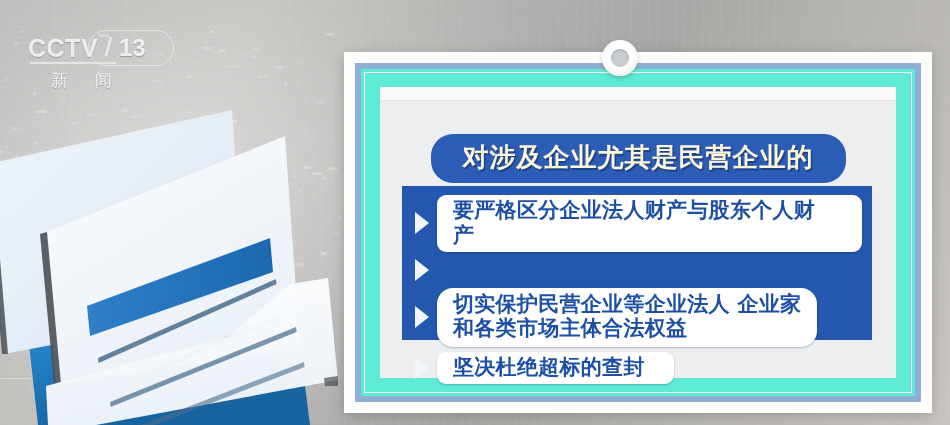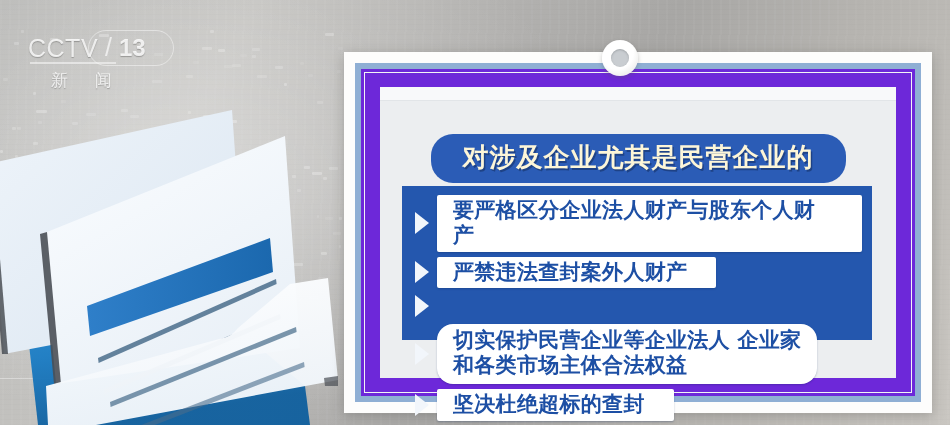--- a/index.html
+++ b/index.html
@@ -66,21 +66,21 @@
     pointer-events: none;
   }
   .bug-row {
     display: flex;
     align-items: center;
     gap: 7px;
     height: 30px;
   }
   .bug-cctv {
     font-size: 25px;
-    font-weight: normal;
+    font-weight: bold;
     letter-spacing: 0.5px;
     color: rgba(255,255,255,0.82);
     text-shadow: 0 1px 1px rgba(110,110,108,0.55);
     line-height: 1;
   }
   .bug-slash {
     font-size: 25px;
     font-weight: 300;
     color: rgba(255,255,255,0.66);
     line-height: 1;
@@ -193,21 +193,21 @@
     background: #fdfdfc;
     box-shadow: 0 3px 12px rgba(80,80,78,0.32);
   }
   .panel-blueframe {
     position: absolute;
     left: 11px;
     top: 11px;
     right: 11px;
     bottom: 11px;
     border: 6px solid #8fafd4;
-    background: #6d28d9;
+    background: #5eead4;
     box-sizing: border-box;
   }
   .panel-innerline {
     position: absolute;
     inset: 3px;
     border: 1.5px solid #f2f4f6;
     box-sizing: border-box;
   }
   .panel-inner {
     position: absolute;
@@ -293,21 +293,21 @@
   .arrow-icon {
     flex: 0 0 auto;
     width: 19px;
     height: 26px;
     display: block;
   }
   .arrow-icon svg { display: block; }
   .item-pill {
     background: #ffffff;
     color: #1d4fa4;
-    border-radius: 2px;
+    border-radius: 9px;
     padding: 3px 29px 4px 16px;
     font-size: 21px;
     font-weight: bold;
     letter-spacing: 0.3px;
     line-height: 1.18;
     white-space: pre-line;
     box-shadow: 0 1px 2px rgba(10,35,85,0.28);
     font-family: "DejaVu Sans", "Liberation Sans", sans-serif;
   }
   .item-pill.two-line {
@@ -512,28 +512,20 @@
                 </svg>
               </span>
               <div class="item-pill">要严格区分企业法人财产与股东个人财产</div>
             </div>
             <div class="list-row">
               <span class="arrow-icon">
                 <svg width="19" height="26" viewBox="0 0 19 26">
                   <polygon points="3,2 17,13 3,24" fill="#f2f6fb"></polygon>
                 </svg>
               </span>
-              <div class="item-pill">严禁违法查封案外人财产</div>
-            </div>
-            <div class="list-row">
-              <span class="arrow-icon">
-                <svg width="19" height="26" viewBox="0 0 19 26">
-                  <polygon points="3,2 17,13 3,24" fill="#f2f6fb"></polygon>
-                </svg>
-              </span>
             </div>
             <div class="list-row">
               <span class="arrow-icon">
                 <svg width="19" height="26" viewBox="0 0 19 26">
                   <polygon points="3,2 17,13 3,24" fill="#f2f6fb"></polygon>
                 </svg>
               </span>
               <div class="item-pill two-line">切实保护民营企业等企业法人 企业家
 和各类市场主体合法权益</div>
             </div>

